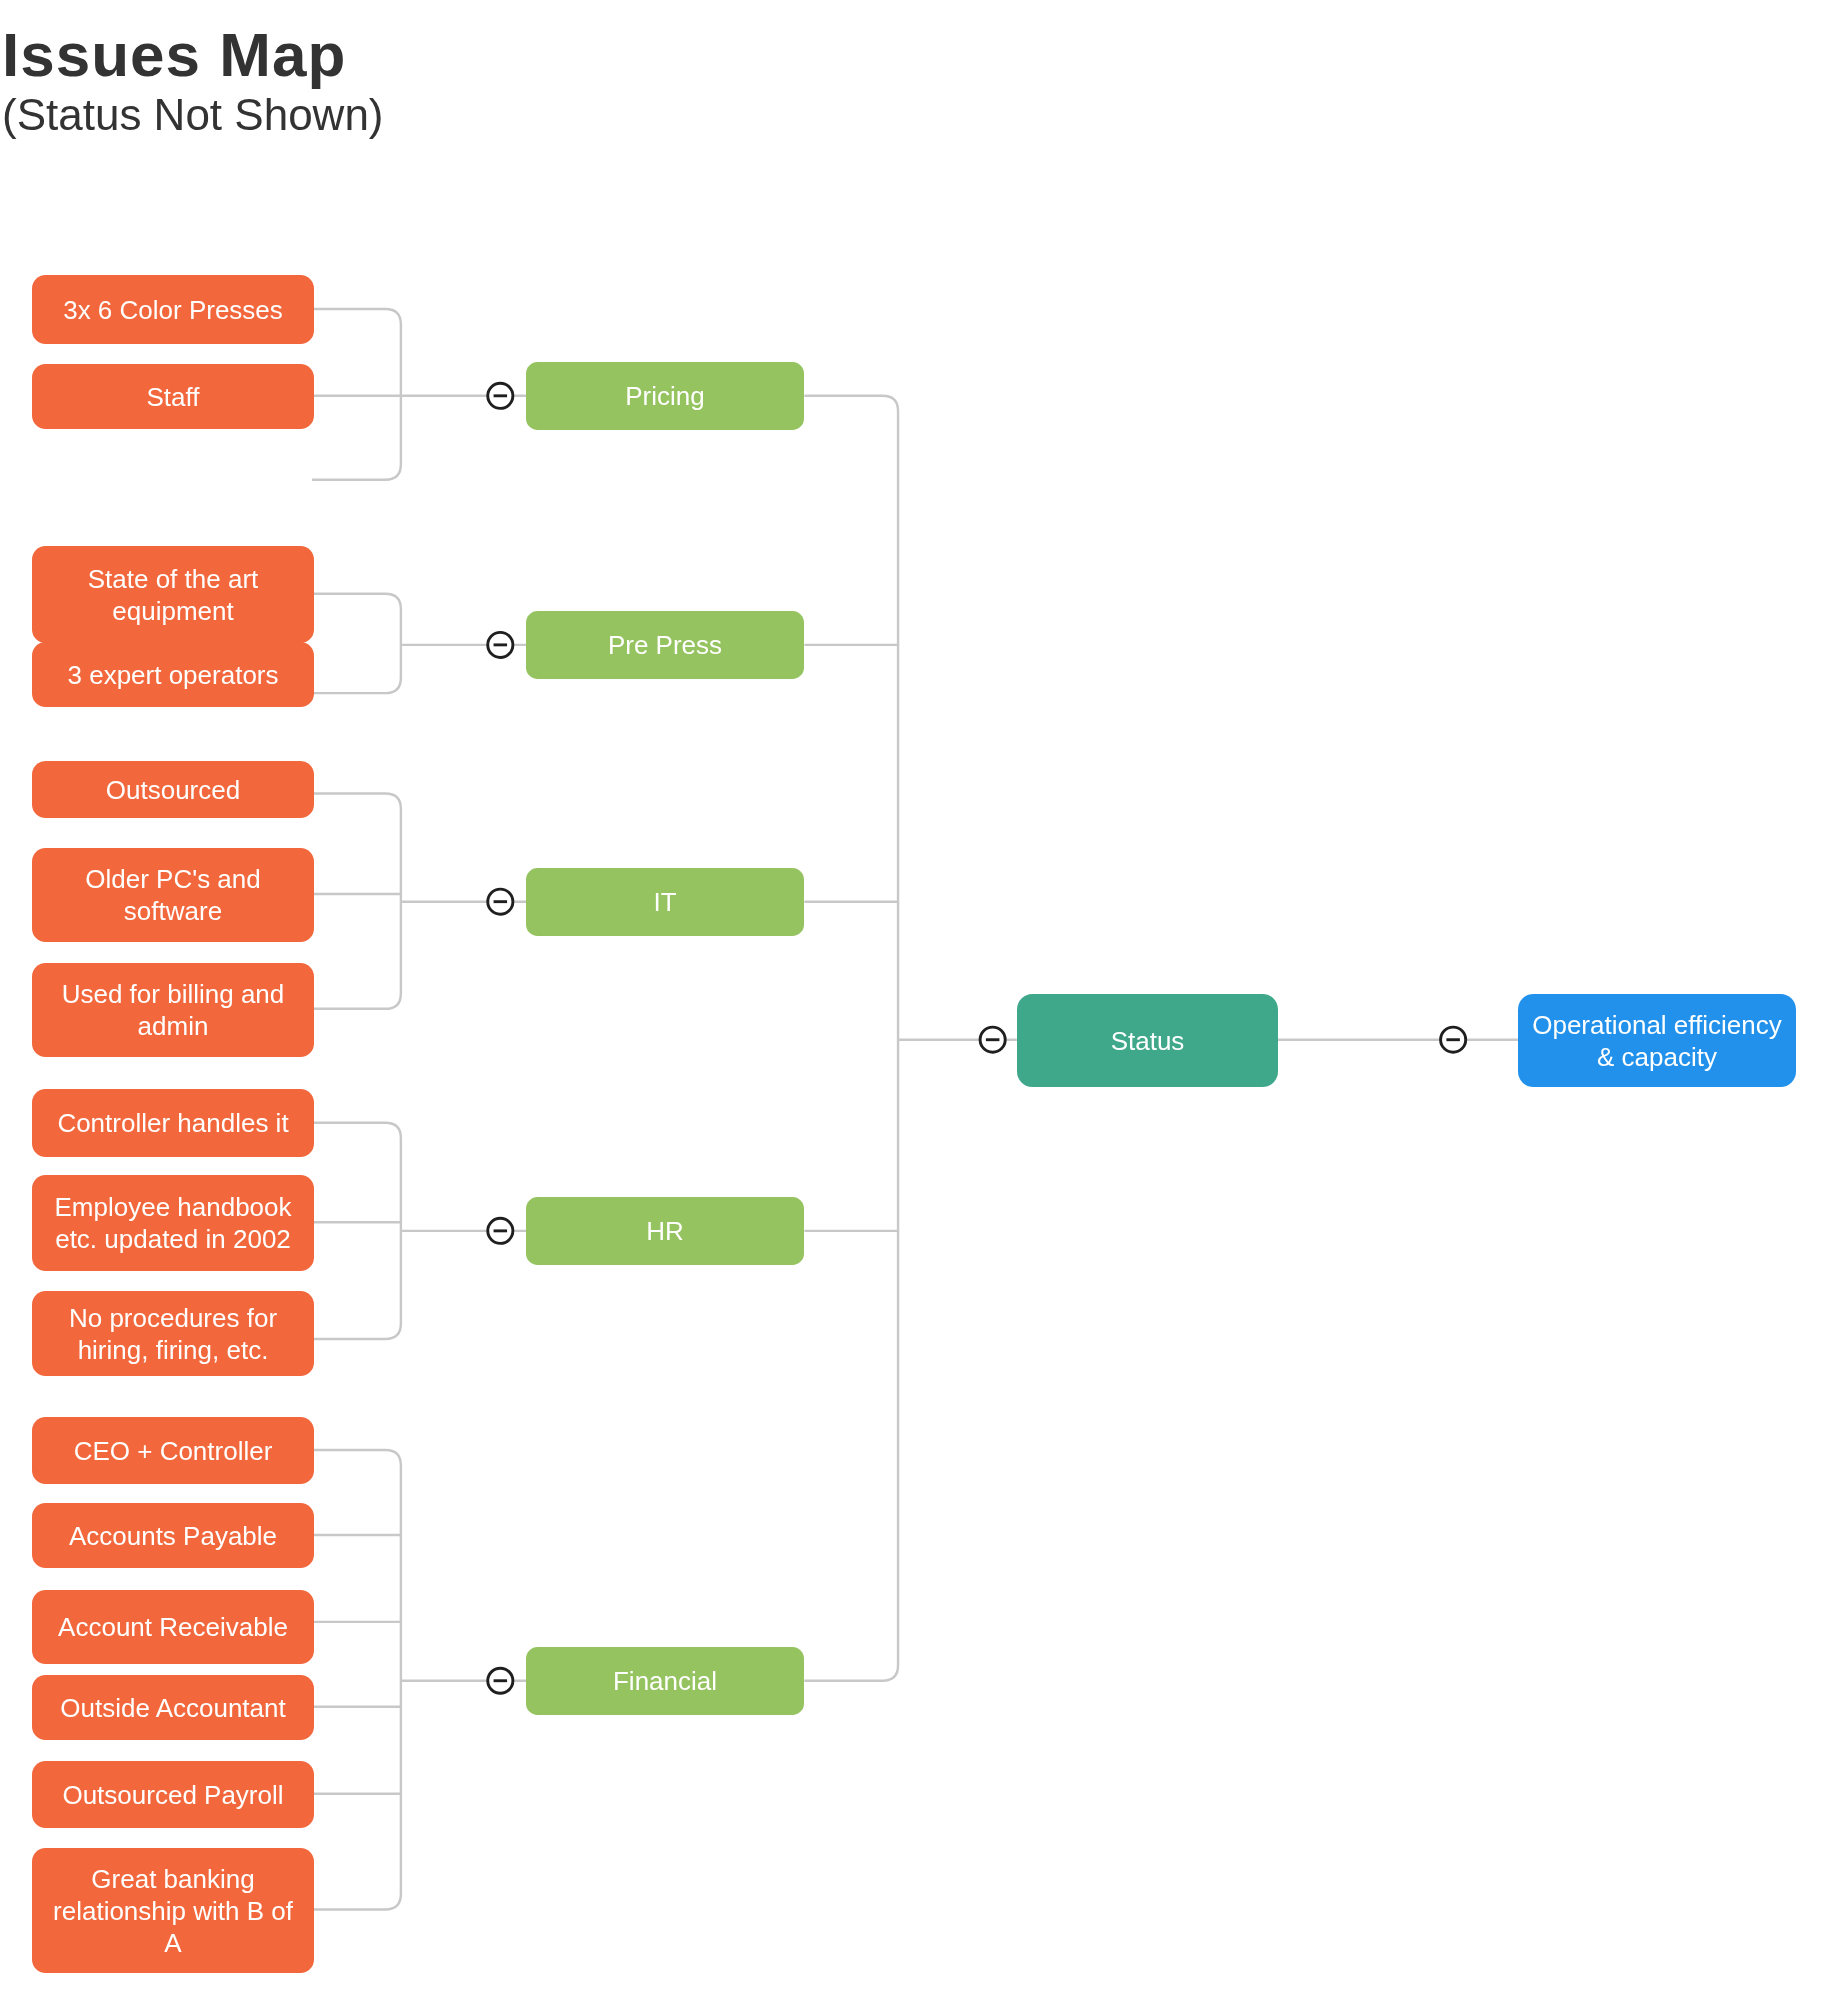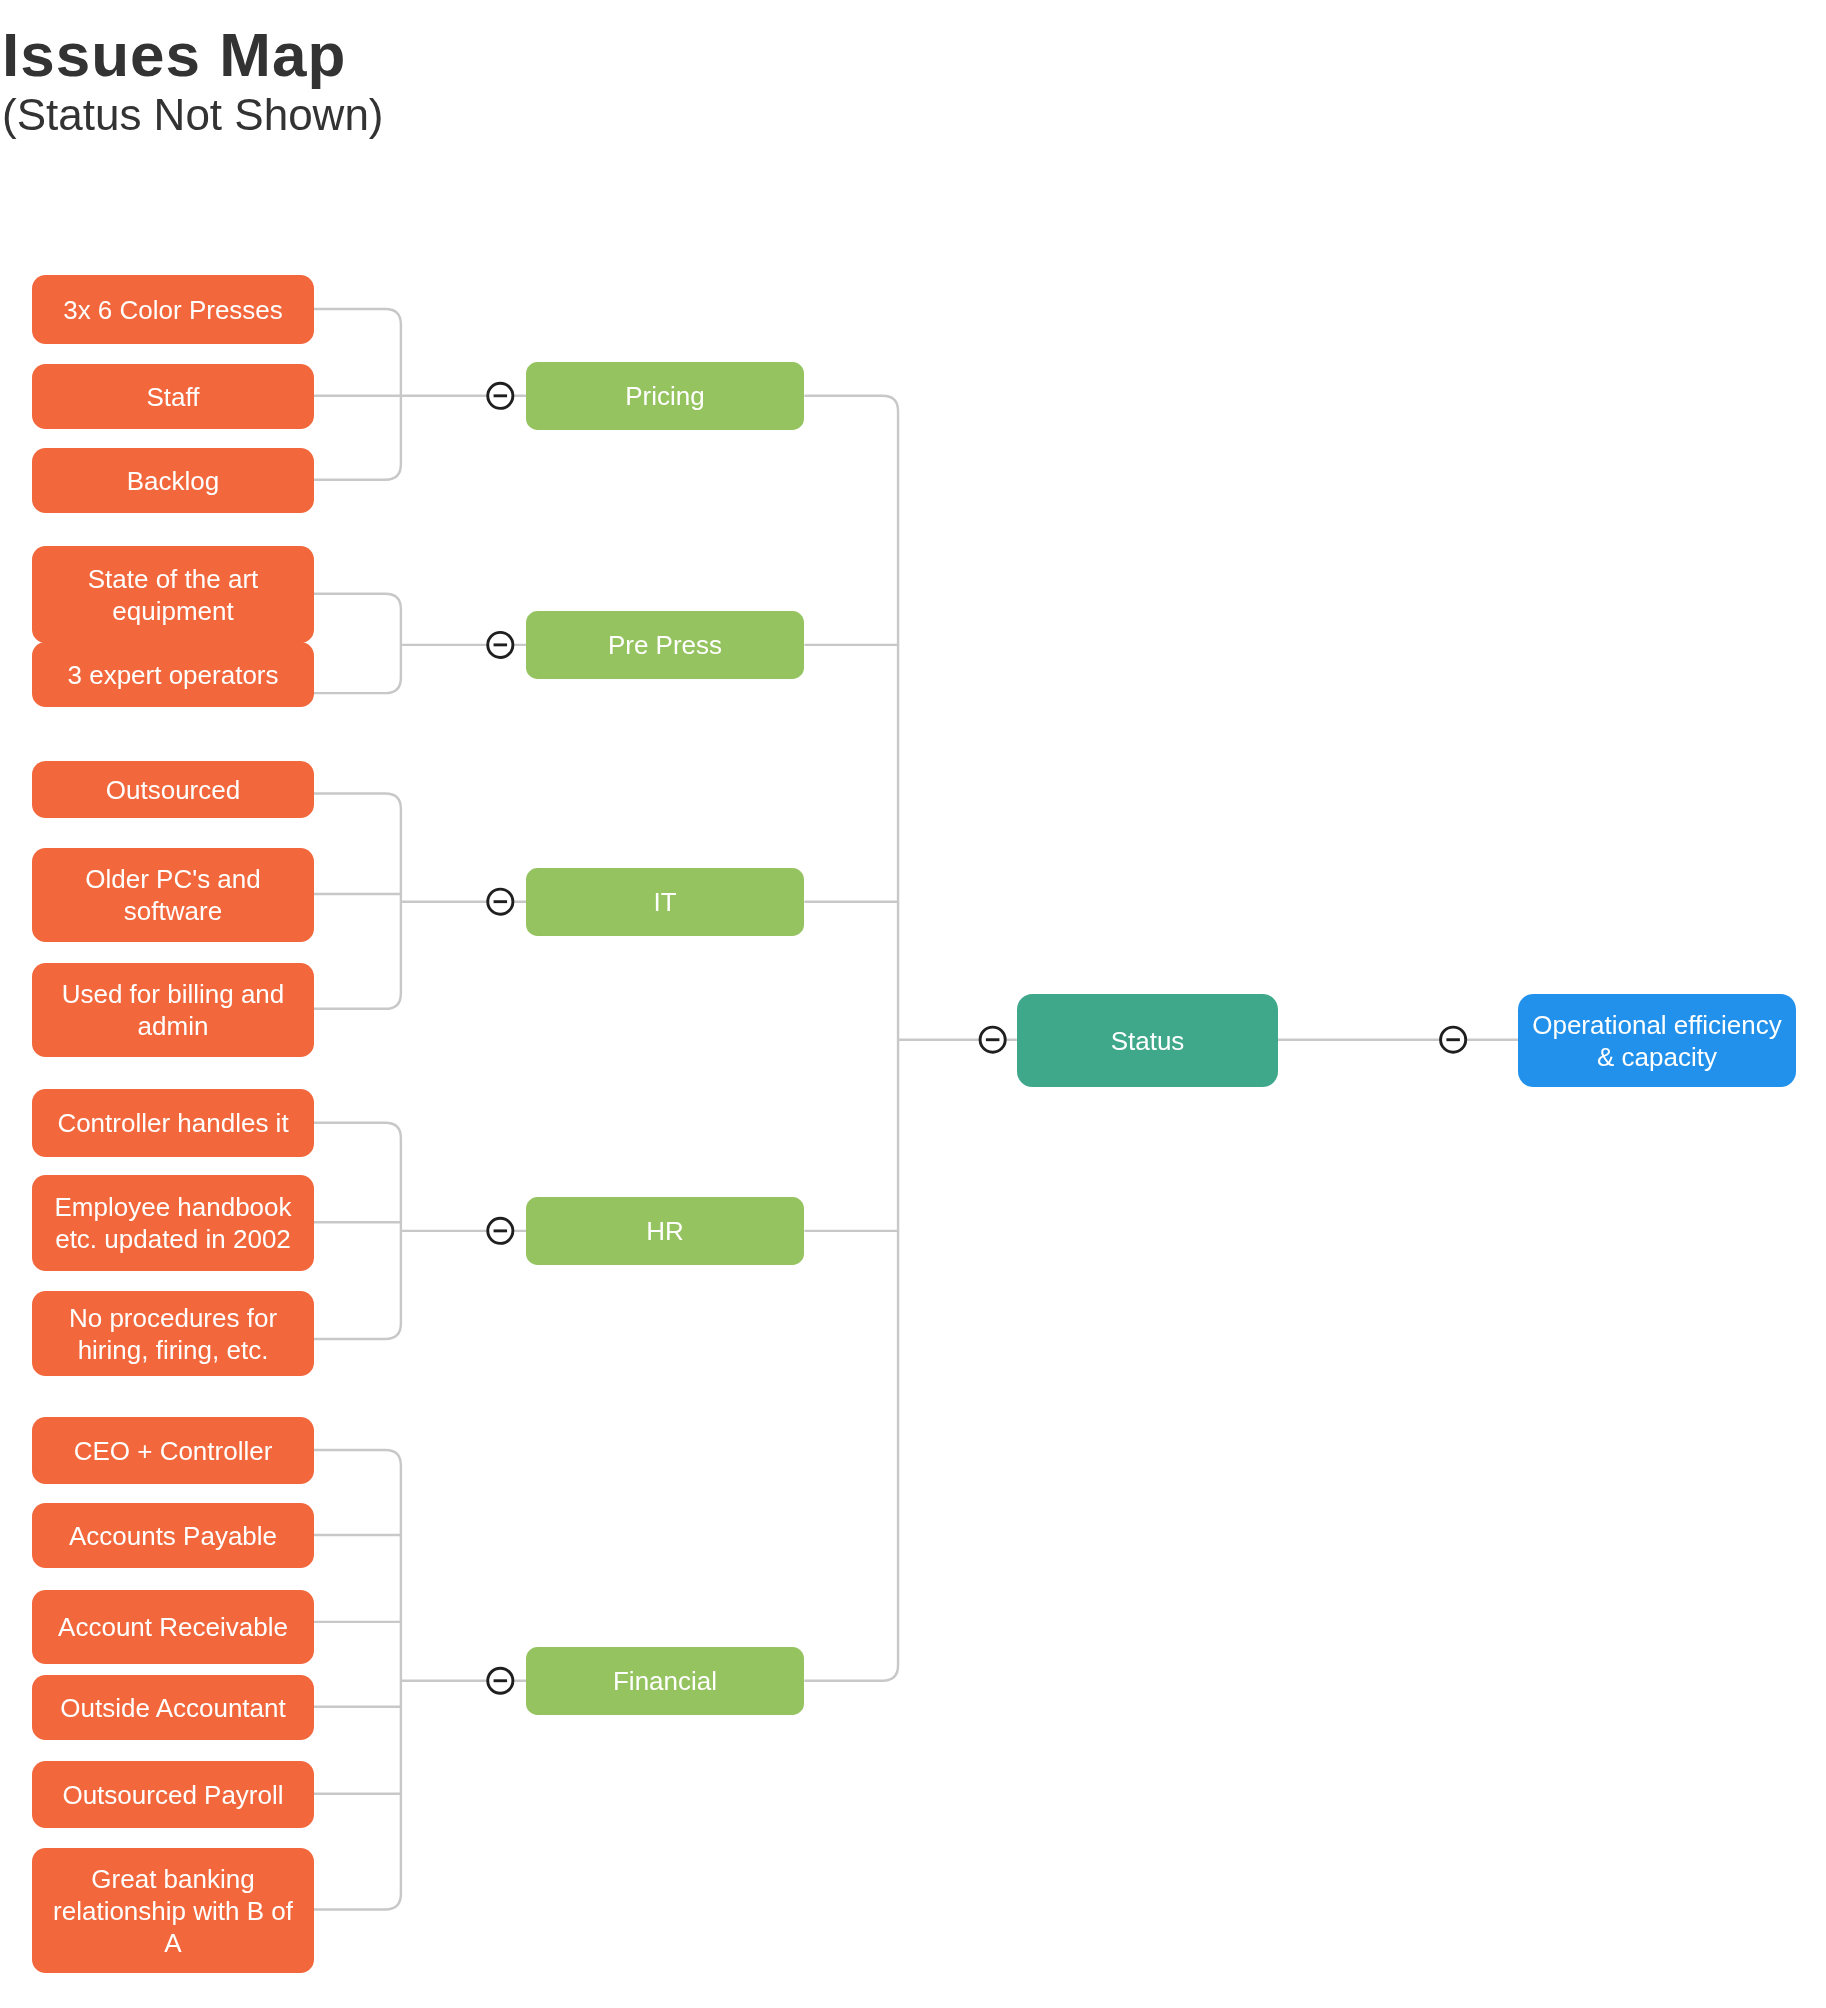--- a/index.html
+++ b/index.html
@@ -121,23 +121,20 @@
         </g>
     </g>
   </svg>
 
   <div class="node leaf" style="top:275px;height:69px">
       <span>3x 6 Color Presses</span>
     </div>
   <div class="node leaf" style="top:364px;height:65px">
       <span>Staff</span>
     </div>
-  <div class="node leaf" style="top:448px;height:65px">
-      <span>Backlog</span>
-    </div>
 
   <div class="node leaf" style="top:546px;height:97px">
       <span>State of the art equipment</span>
     </div>
   <div class="node leaf" style="top:642px;height:65px">
       <span>3 expert operators</span>
     </div>
 
   <div class="node leaf" style="top:761px;height:57px">
       <span>Outsourced</span>

